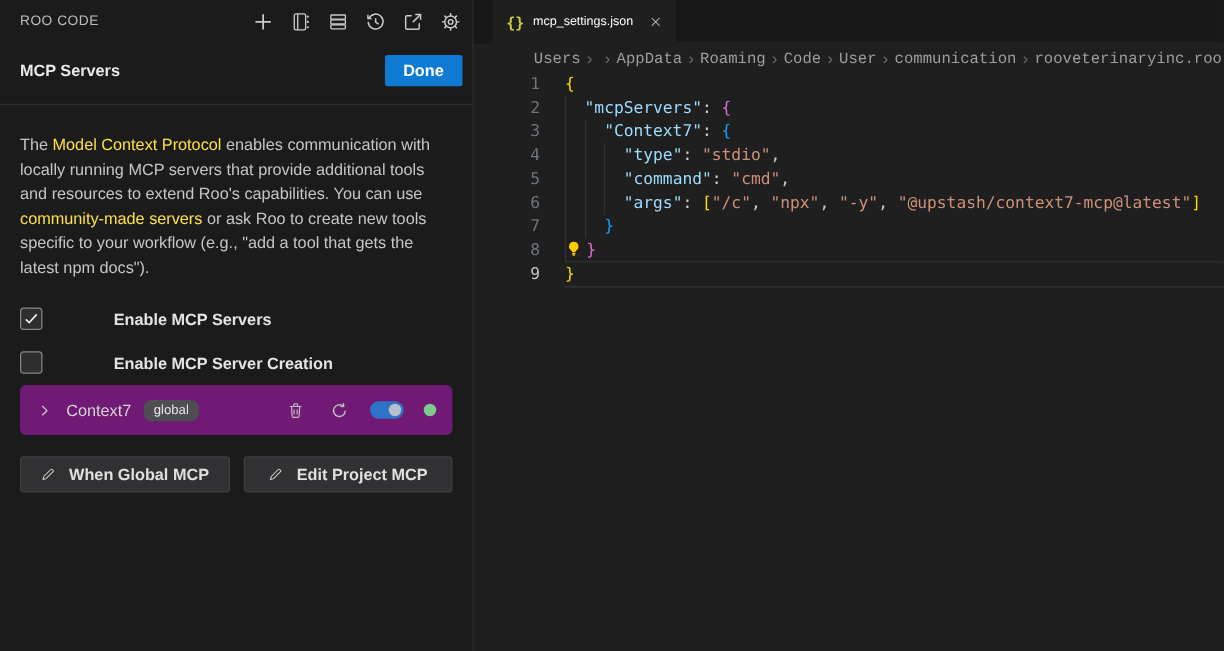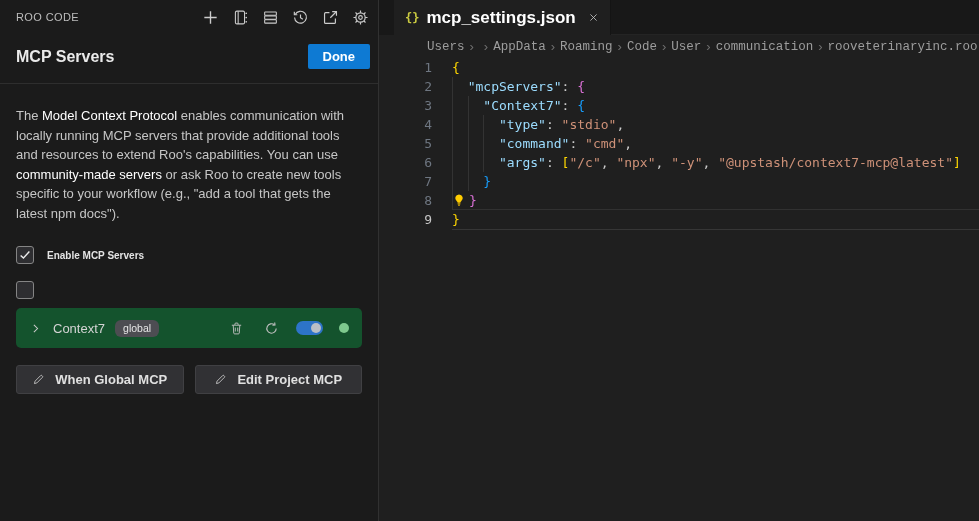--- a/index.html
+++ b/index.html
@@ -13,38 +13,38 @@
   .side-top { height:34px; display:flex; align-items:center; justify-content:space-between;
               padding:0 6px 0 16px; }
   .brand { font-size:11px; color:#bdbdbd; letter-spacing:.4px; }
   .tbar { display:flex; align-items:center; gap:6px; }
   .tb-btn { width:24px; height:24px; display:flex; align-items:center; justify-content:center;
             color:#cccccc; border-radius:4px; cursor:pointer; }
   .tb-btn svg { width:17px; height:17px; }
 
   .side-head { display:flex; align-items:center; justify-content:space-between;
                padding:10px 8px 14px 16px; border-bottom:1px solid #2e2e2e; }
-  .page-title { font-size:16px; font-weight:bold; color:#eaeaea; }
+  .page-title { font-size:13px; font-weight:bold; color:#eaeaea; }
   .btn-done { background:#0e7ad3; color:#ffffff; font-size:13px; font-weight:bold;
               border:none; border-radius:2px; padding:5px 15px; cursor:pointer; }
 
   .side-content { padding:22px 16px 0 16px; flex:1; }
   .intro { font-size:13px; line-height:19.5px; color:#c6c6c6; margin-bottom:23px; }
-  .lnk { color:#ffffff; cursor:pointer; text-decoration:none; }
+  .lnk { color:#fde047; cursor:pointer; text-decoration:none; }
 
   .chk-row { display:flex; align-items:center; gap:13px; }
   .chk { width:18px; height:18px; border:1px solid #858585; border-radius:3px;
          background:#2e2e31; display:flex; align-items:center; justify-content:center;
          color:#eaeaea; flex:none; cursor:pointer; }
   .chk svg { width:14px; height:14px; }
-  .chk-label { font-size:10px; font-weight:bold; color:#e4e4e4; }
+  .chk-label { font-size:13px; font-weight:bold; color:#e4e4e4;margin-left:44px; }
   .chk-desc { margin-top:7px; font-size:12.5px; line-height:18.5px; color:#949494; }
   .sect2 { margin-top:17px; }
 
-  .server-card { margin-top:9px; height:40px; background:#14532d; border-radius:5px;
+  .server-card { margin-top:9px; height:40px; background:#701a75; border-radius:5px;
                  display:flex; align-items:center; padding:0 13px; }
   .sc-chevron { color:#c9c9c9; width:13px; height:13px; display:flex; cursor:pointer; }
   .sc-chevron svg { width:13px; height:13px; }
   .sc-name { margin-left:11px; font-size:13px; color:#d4d4d4; }
   .sc-badge { margin-left:10px; background:#4d4d52; color:#e6e6e6; font-size:10.5px;
               padding:2.5px 8px; border-radius:6px; }
   .sc-spacer { flex:1; }
   .sc-icon { color:#bfbfbf; display:flex; cursor:pointer; }
   .sc-icon svg { width:15px; height:15px; }
   .sc-gap { width:20px; }
@@ -60,21 +60,21 @@
              justify-content:center; gap:10px; cursor:pointer; }
   .btn-sec svg { width:13px; height:13px; color:#d4d4d4; }
 
   
   .editor { flex:1; background:#1f1f1f; display:flex; flex-direction:column; min-width:0; }
   .tabbar { height:35px; background:#181818; display:flex; align-items:stretch; padding-left:15px; }
   .tab { background:#1f1f1f; display:flex; align-items:center; gap:7px; padding:0 11px;
          border-right:1px solid #141414; cursor:pointer; }
   .tab-braces { font-family:"DejaVu Sans Mono", monospace; font-size:12px; font-weight:bold;
                 color:#cbcb41; }
-  .tab-label { font-size:17px; color:#ffffff; white-space:nowrap;font-weight:bold; }
+  .tab-label { font-size:10px; color:#ffffff; white-space:nowrap; }
   .tab-close { color:#c5c5c5; display:flex; margin-left:5px; cursor:pointer; }
   .tab-close svg { width:11px; height:11px; }
   .tabbar-rest { flex:1; border-bottom:1px solid #242424; }
 
   .breadcrumbs { height:23px; display:flex; align-items:center; padding-left:48px; gap:5px;
                  font-size:12.5px; color:#9d9d9d; white-space:nowrap; overflow:hidden; }
   .crumb { cursor:pointer;font-family:Liberation Mono, monospace; }
   .crumb.empty { display:inline-block; width:36px; }
   .crumb-sep { color:#6f6f6f; font-size:13px; }
 
@@ -162,20 +162,21 @@
           <svg viewBox="0 0 16 16" fill="none">
               <path d="M3 8.5L6.2 11.5L13 4" stroke="currentColor" stroke-width="1.6"></path>
             </svg>
         </span>
         <span class="chk-label">Enable MCP Servers</span>
       </div>
 
       <div class="sect2">
         <div class="chk-row">
           <span class="chk"></span>
+          <span class="chk-label">Enable MCP Server Creation</span>
         </div>
       </div>
 
       <div class="server-card">
         <span class="sc-chevron">
           <svg viewBox="0 0 16 16" fill="none">
               <path d="M6 3.5L10.5 8L6 12.5" stroke="currentColor" stroke-width="1.3"></path>
             </svg>
         </span>
         <span class="sc-name">Context7</span>

